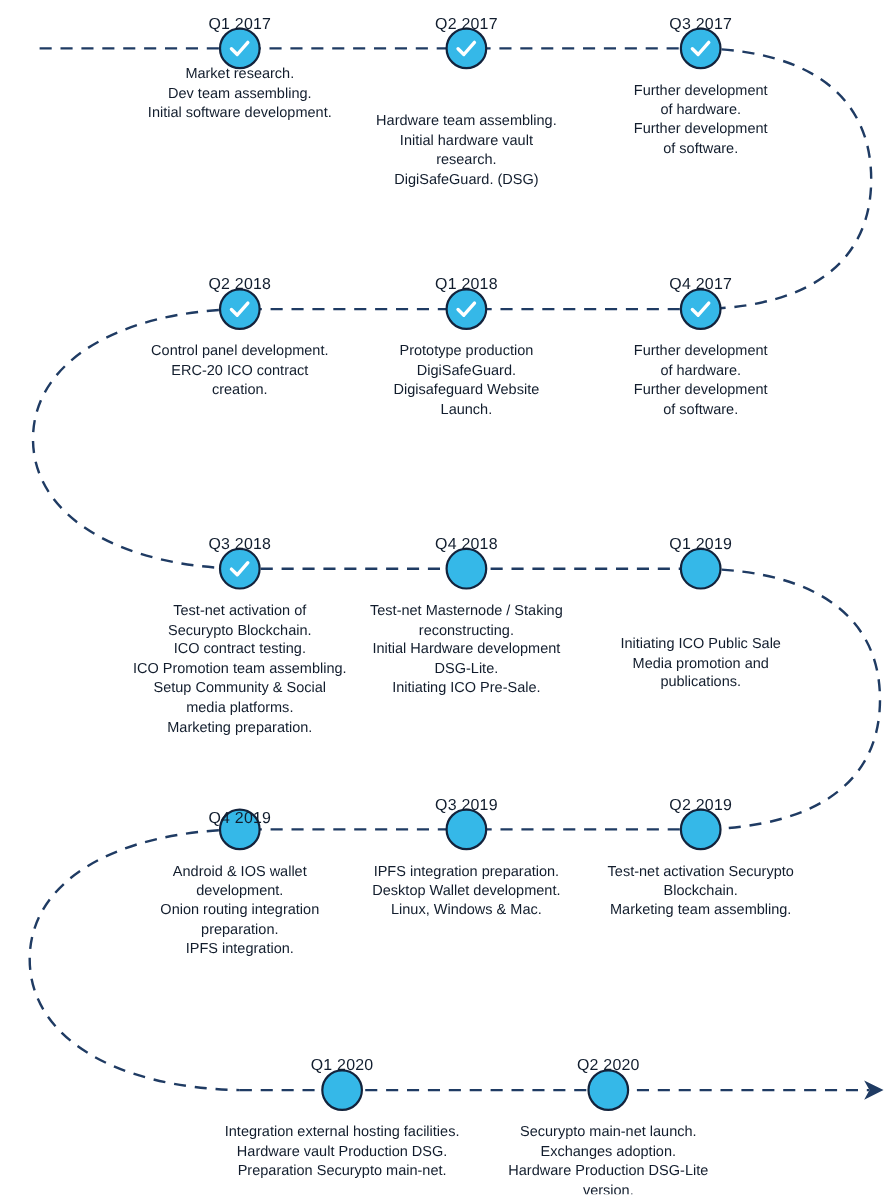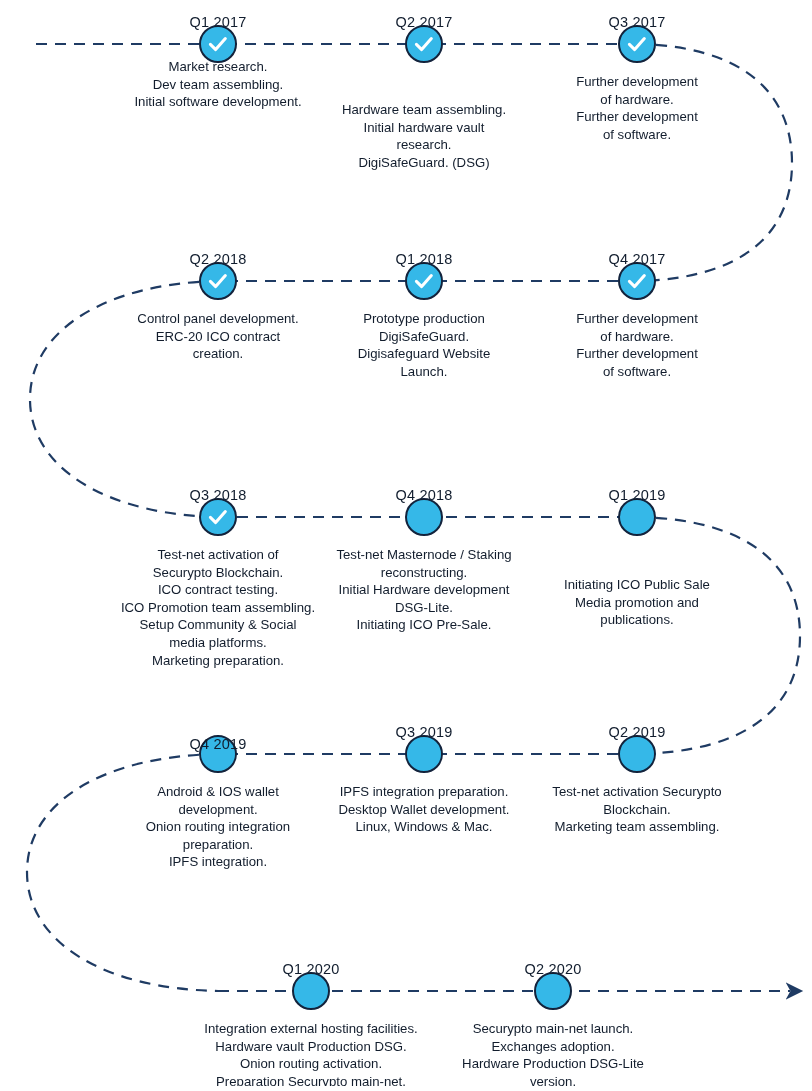--- a/index.html
+++ b/index.html
@@ -223,21 +223,20 @@
       <div class="desc" style="left: 637px; top: 783px;">
         <span class="line">Test-net activation Securypto</span>
         <span class="line">Blockchain.</span>
         <span class="line">Marketing team assembling.</span>
       </div>
       <div class="q-label" style="left: 311px; top: 961px;">Q1 2020</div>
       <div class="node" style="left: 311px; top: 991px; background: rgb(53, 184, 232); border-color: rgb(19, 35, 60);"></div>
       <div class="desc" style="left: 311px; top: 1020px;">
         <span class="line">Integration external hosting facilities.</span>
         <span class="line">Hardware vault Production DSG.</span>
-        <span class="line">Onion routing activation.</span>
         <span class="line">Preparation Securypto main-net.</span>
       </div>
       <div class="q-label" style="left: 553px; top: 961px;">Q2 2020</div>
       <div class="node" style="left: 553px; top: 991px; background: rgb(53, 184, 232); border-color: rgb(19, 35, 60);"></div>
       <div class="desc" style="left: 553px; top: 1020px;">
         <span class="line">Securypto main-net launch.</span>
         <span class="line">Exchanges adoption.</span>
         <span class="line">Hardware Production DSG-Lite</span>
         <span class="line">version.</span>
       </div>

